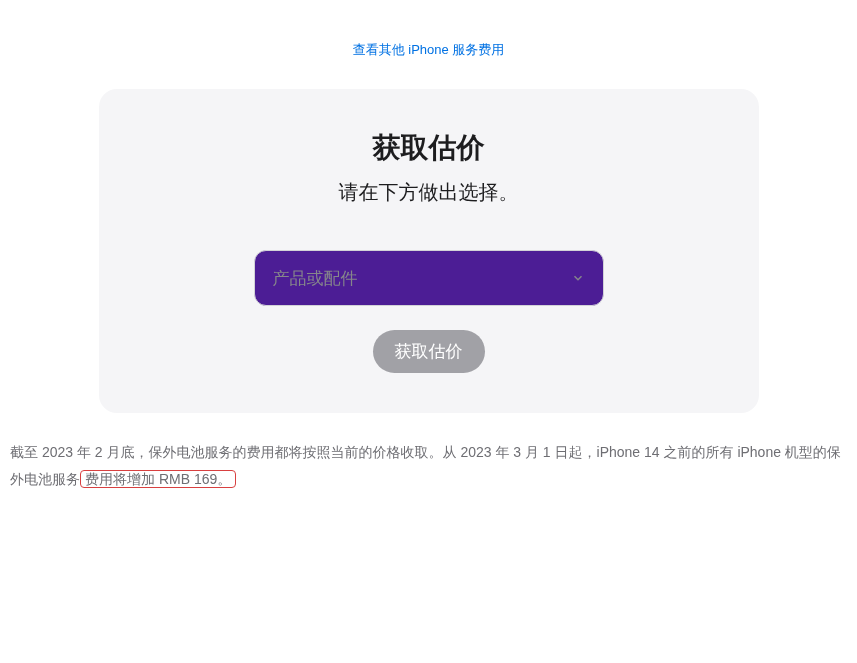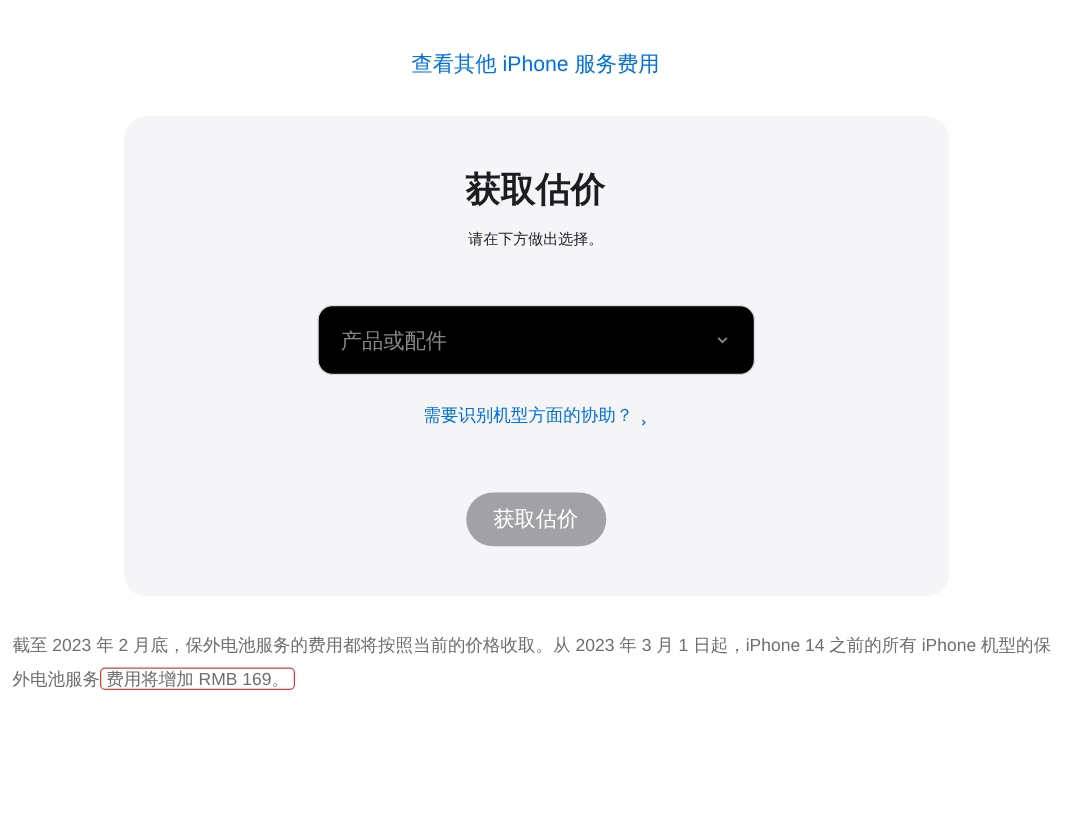--- a/index.html
+++ b/index.html
@@ -18,51 +18,51 @@
       width: 100%;
       padding: 0 10px;
     }
     .top-link {
       text-align: center;
       padding: 40px 0 30px 0;
     }
     .top-link a {
       color: #0071e3;
       text-decoration: none;
-      font-size: 17px;
+      font-size: 13px;
     }
     .card {
       background: #f5f5f7;
       border-radius: 18px;
       max-width: 660px;
       margin: 0 auto;
       padding: 40px 50px 40px 50px;
     }
     .card-title {
       font-size: 28px;
       font-weight: 600;
       text-align: center;
       color: #1d1d1f;
       margin-bottom: 12px;
     }
     .card-subtitle {
       text-align: center;
-      font-size: 12px;
+      font-size: 20px;
       color: #1d1d1f;
       margin-bottom: 44px;
     }
     .select-wrapper {
       position: relative;
       max-width: 350px;
       margin: 0 auto 24px auto;
     }
     .select-field {
       width: 100%;
       height: 56px;
-      background: #000000;
+      background: #4c1d95;
       border: 1px solid #d2d2d7;
       border-radius: 12px;
       padding: 0 18px;
       font-size: 17px;
       color: #86868b;
       display: flex;
       align-items: center;
       justify-content: space-between;
       cursor: pointer;
     }
@@ -141,30 +141,20 @@
         <span>产品或配件</span>
         <span class="chevron-icon">
           <svg viewBox="0 0 24 24" fill="none" stroke="currentColor" stroke-width="2.5">
               <polyline points="6 9 12 15 18 9"></polyline>
             </svg>
         </span>
       </div>
     </div>
 
 
-    <div class="help-link">
-      <a href="#">
-        <span>需要识别机型方面的协助？</span>
-        <span class="chevron-right-icon">
-          <svg viewBox="0 0 24 24" fill="none" stroke="#0071e3" stroke-width="3">
-              <polyline points="9 18 15 12 9 6"></polyline>
-            </svg>
-        </span>
-      </a>
-    </div>
 
     <button class="submit-btn">获取估价</button>
   </div>
 
   <div class="footer-text">
     <p><span>截至 2023 年 2 月底，保外电池服务的费用都将按照当前的价格收取。从 2023 年 3 月 1 日起，iPhone 14 之前的所有 iPhone 机型的保外电池服务</span><span class="highlight-box">费用将增加 RMB 169。</span></p>
   </div>
 </div>
 
 </body></html>

